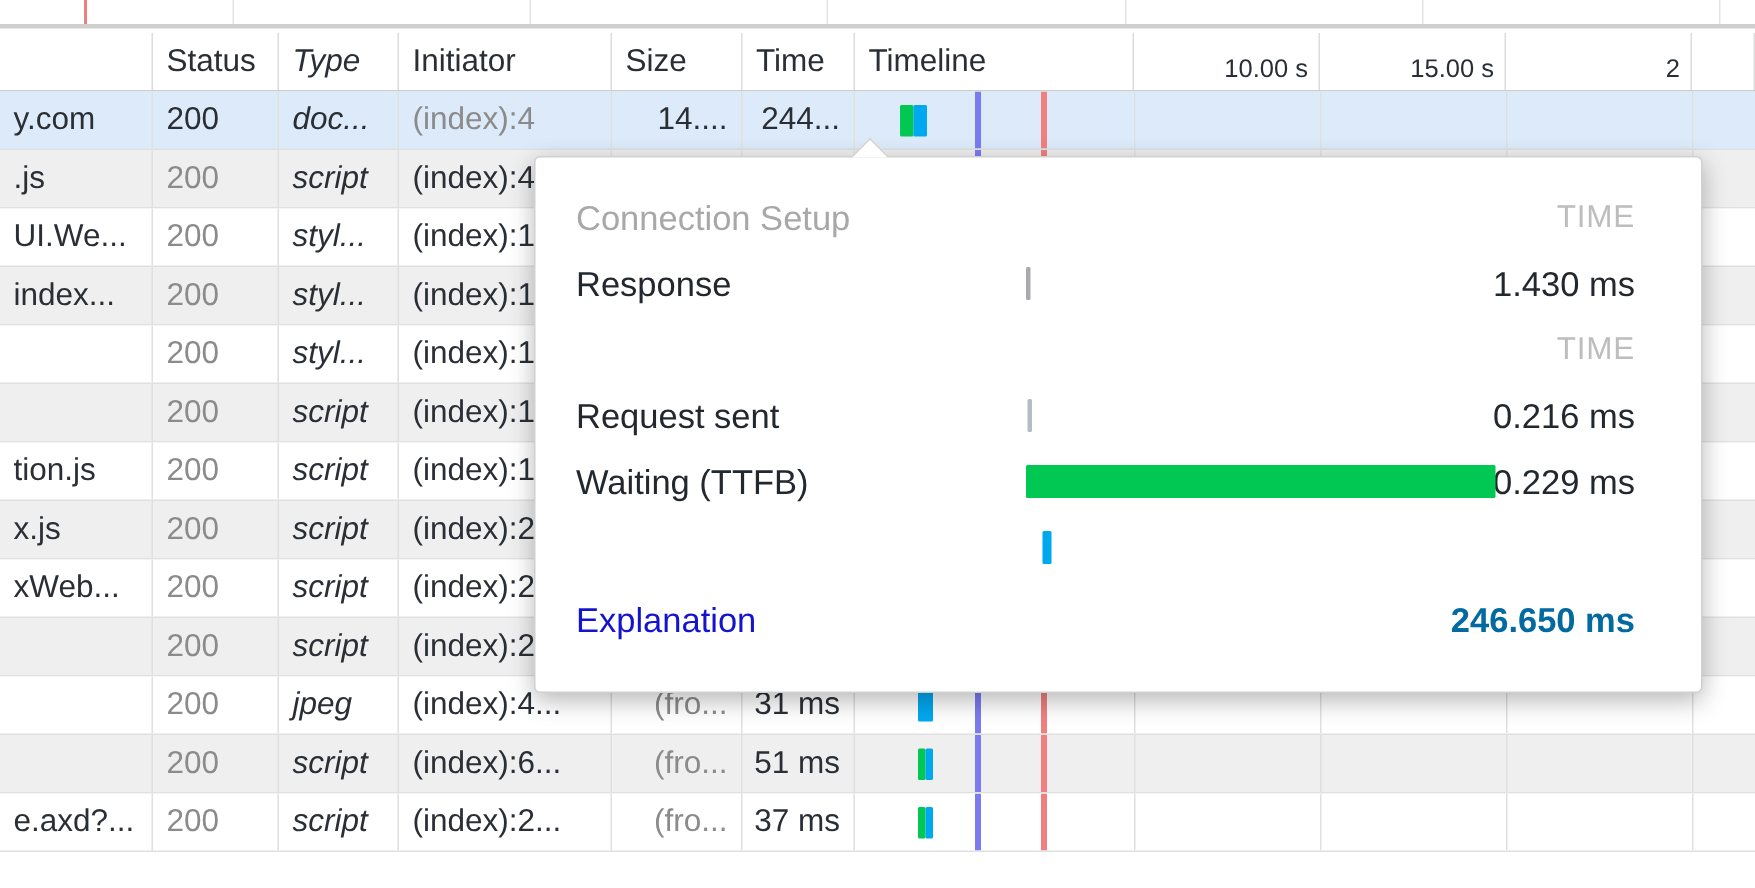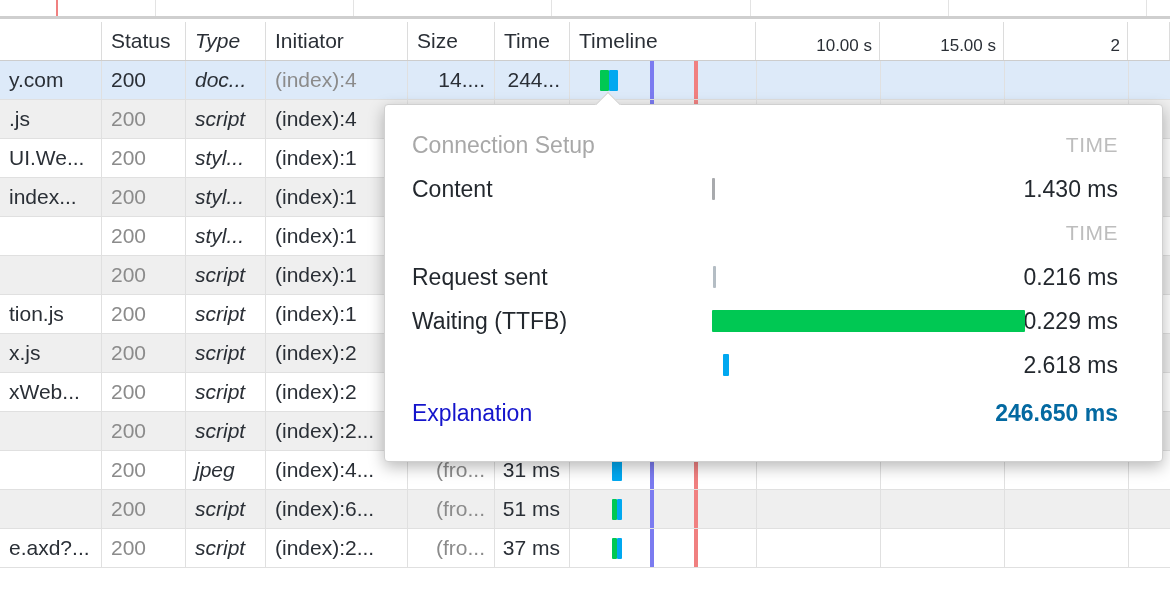--- a/index.html
+++ b/index.html
@@ -118,21 +118,21 @@
     border-radius: 1px;
   }
   .mk {
     position: absolute; top: 0; bottom: 0;
     width: 4px;
   }
 
   
   .tooltip {
     position: absolute;
-    left: 384px; top: 104px;
+    left: 356px; top: 104px;
     width: 779px; height: 358px;
     background: #ffffff;
     border: 1px solid #d0d0d0;
     border-radius: 4px;
     box-shadow: 0 5px 16px rgba(0,0,0,0.28);
     z-index: 40;
   }
   .tooltip-arrow {
     position: absolute;
     left: 210px; top: -13px;
@@ -485,21 +485,21 @@
 
   <div class="tooltip">
     <div class="tooltip-arrow"></div>
     <div class="tt-inner" id="tt-host">
         <div class="tt-row">
           <div class="tt-label section">Connection Setup</div>
           <div class="tt-track"></div>
           <div class="tt-value section">TIME</div>
         </div>
         <div class="tt-row">
-          <div class="tt-label">Content</div>
+          <div class="tt-label">Response</div>
           <div class="tt-track">
             <div class="tt-bar" style="left: 0px; width: 3px; background: rgb(168, 170, 173);"></div>
           </div>
           <div class="tt-value">1.430 ms</div>
         </div>
         <div class="tt-row">
           <div class="tt-track"></div>
           <div class="tt-value section">TIME</div>
         </div>
         <div class="tt-row">
@@ -513,21 +513,20 @@
           <div class="tt-label">Waiting (TTFB)</div>
           <div class="tt-track">
             <div class="tt-bar" style="left: 0px; width: 313px; background: rgb(0, 200, 83);"></div>
           </div>
           <div class="tt-value">240.229 ms</div>
         </div>
         <div class="tt-row">
           <div class="tt-track">
             <div class="tt-bar" style="left: 311px; width: 6px; background: rgb(0, 168, 240);"></div>
           </div>
-          <div class="tt-value">2.618 ms</div>
         </div>
         <div class="tt-row total">
           <div class="tt-link">Explanation</div>
           <div class="tt-track"></div>
           <div class="tt-value">246.650 ms</div>
         </div>
       </div>
   </div>
 
 </div>

